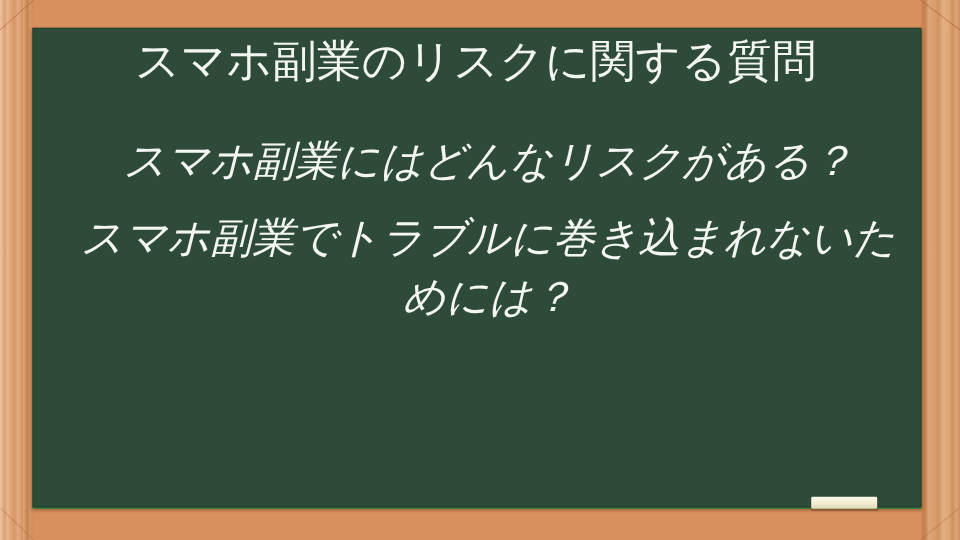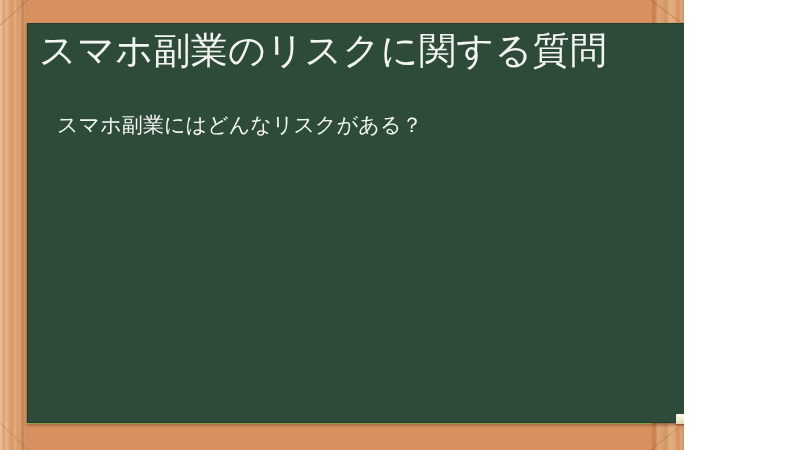--- a/index.html
+++ b/index.html
@@ -11,25 +11,26 @@
   body {
     width: 800px;
     height: 450px;
     overflow: hidden;
     font-family: "DejaVu Sans", "Liberation Sans", sans-serif;
   }
 
   
   .slide {
     position: relative;
-    width: 684px;
+    width: 800px;
     height: 450px;
     box-sizing: border-box;
-    background: #bef264;
+    background: #22c55e;
     overflow: hidden;
+    text-align: center;
   }
 
   
   .frame-rail {
     position: absolute;
     z-index: 1;
   }
   .rail-top {
     left: 0; top: 0; width: 800px; height: 24px;
     background:
@@ -143,25 +144,26 @@
     position: absolute;
     left: 30px;
     top: 88px;
     width: 700px;
     margin: 0;
     padding: 0;
     list-style: none;
   }
   .question-item {
     color: #f4f6f2;
-    font-size: 21px;
+    font-size: 35px;
     line-height: 1.42;
     font-weight: 400;
     letter-spacing: 0.1px;
     margin: 0 0 14px 0;
+    font-style: italic;
   }
 
   
   .chalk-stick {
     position: absolute;
     z-index: 4;
     left: 676px;
     top: 414px;
     width: 55px;
     height: 10px;
@@ -185,20 +187,21 @@
   <div class="miter miter-bl"></div>
   <div class="miter miter-br"></div>
 
   <div class="board">
     <div class="board-inner">
 
       <div class="board-title">スマホ副業のリスクに関する質問</div>
 
       <ul class="question-list">
         <li class="question-item">スマホ副業にはどんなリスクがある？</li>
+        <li class="question-item">スマホ副業でトラブルに巻き込まれないためには？</li>
       </ul>
 
     </div>
   </div>
 
   <div class="chalk-stick"></div>
 
 </div>
 
 </body></html>

